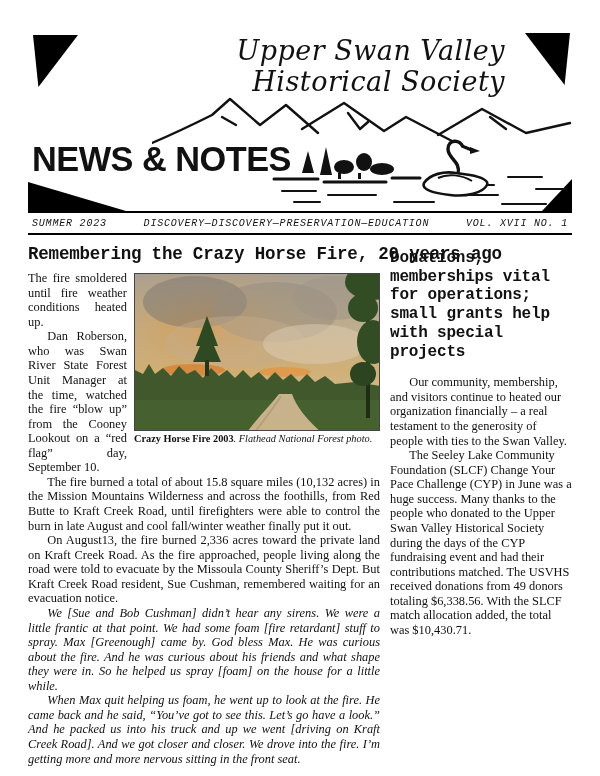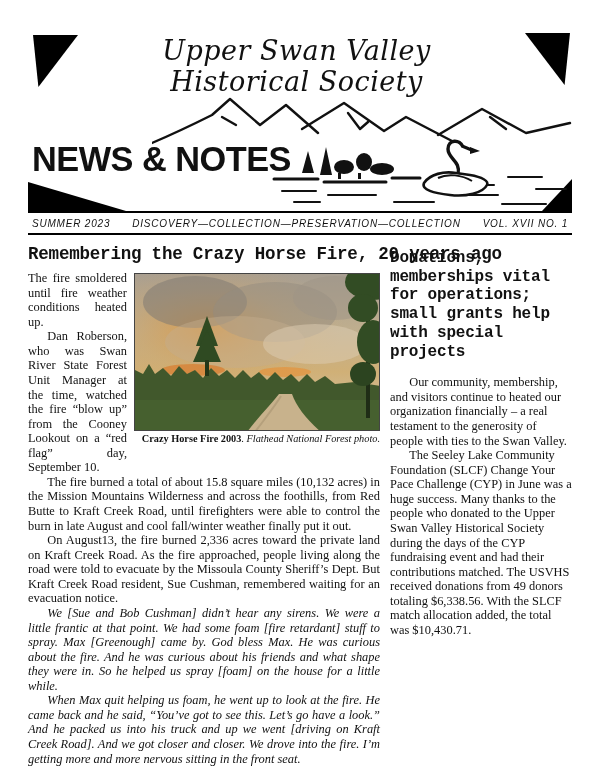--- a/index.html
+++ b/index.html
@@ -9,49 +9,49 @@
   }
   
   .banner{position:relative;margin:33px 28px 0;height:180px;}
   .corner{position:absolute;background:#000;}
   .corner.tl{top:2px;left:5px;width:45px;height:52px;clip-path:polygon(0 0,100% 0,12% 100%);}
   .corner.tr{top:0;right:2px;width:45px;height:52px;clip-path:polygon(0 0,100% 0,88% 100%);}
   .corner.bl{bottom:2px;left:0;width:98px;height:29px;clip-path:polygon(0 0,100% 100%,0 100%);}
   .corner.br{bottom:2px;right:0;width:30px;height:32px;clip-path:polygon(100% 0,100% 100%,0 100%);}
   .banner-rule{position:absolute;bottom:0;left:0;right:0;height:2px;background:#000;}
   .society-title{
-    position:absolute;top:2px;left:60px;right:67px;text-align:center;
+    position:absolute;top:2px;left:60px;right:67px;text-align:right;
     font-family:"DejaVu Serif", serif;font-style:italic;font-size:27px;letter-spacing:.5px;
   }
   .news-notes{
     position:absolute;left:4px;top:106px;
     font-family:"Liberation Sans", sans-serif;font-weight:bold;font-size:35px;
     letter-spacing:-.5px;transform:scaleX(.98);transform-origin:left;
   }
   .banner-art{position:absolute;right:0;top:56px;width:420px;height:120px;}
   
   .dateline{
     margin:0 28px;display:flex;justify-content:space-between;align-items:center;
     padding:5px 4px 4px;border-bottom:2px solid #000;
-    font-family:Liberation Sans, sans-serif;font-style:italic;font-size:10px;letter-spacing:.8px;
+    font-family:Liberation Mono, monospace;font-style:italic;font-size:10px;letter-spacing:.8px;
   }
   
   .content{display:flex;gap:10px;margin:7px 28px 0;}
   .col-left{width:352px;text-align:justify;}
   .col-right{flex:1;text-align:left;}
   p{margin:0;font-size:12.4px;line-height:1.175;}
   .indent{text-indent:1.55em;}
   .quote{font-style:italic;}
   h1,h2{font-family:Liberation Mono, monospace;margin:0;}
   .left-head{font-size:17.5px;font-weight:bold;letter-spacing:-.2px;white-space:nowrap;margin:2px 0 7px;}
   .right-head{font-size:16px;font-weight:bold;line-height:1.17;margin:7px 0 14px;letter-spacing:-.2px;}
   .photo-fig{float:right;width:246px;margin:2px 0 3px 7px;}
   .photo{width:246px;height:158px;border:1px solid #444;box-sizing:border-box;overflow:hidden;}
   .photo svg{display:block;}
-  figcaption{font-size:10.3px;text-align:right;margin-top:2px;line-height:1.2;}
+  figcaption{font-size:10.3px;text-align:left;margin-top:2px;line-height:1.2;}
   .cap-title{font-weight:bold;}
   .cap-credit{font-style:italic;}
 </style>
 </head>
 <body>
 
 <header class="banner">
   <div class="corner tl"></div>
   <div class="corner tr"></div>
   <div class="corner bl"></div>
@@ -101,21 +101,21 @@
       <polygon points="318,58 328,62 318,65" fill="#111"></polygon>
     </g>
   </svg>
 
   <div class="news-notes">NEWS &amp; NOTES</div>
   <div class="banner-rule"></div>
 </header>
 
 <div class="dateline">
   <span>SUMMER 2023</span>
-  <span>DISCOVERY—COLLECTION—PRESERVATION—COLLECTION</span>
+  <span>DISCOVERY—DISCOVERY—PRESERVATION—EDUCATION</span>
   <span>VOL. XVII NO. 1</span>
 </div>
 
 <main class="content">
 
   <section class="col-left">
     <h1 class="left-head">Remembering the Crazy Horse Fire, 20 years ago</h1>
 
 
     <figure class="photo-fig">

